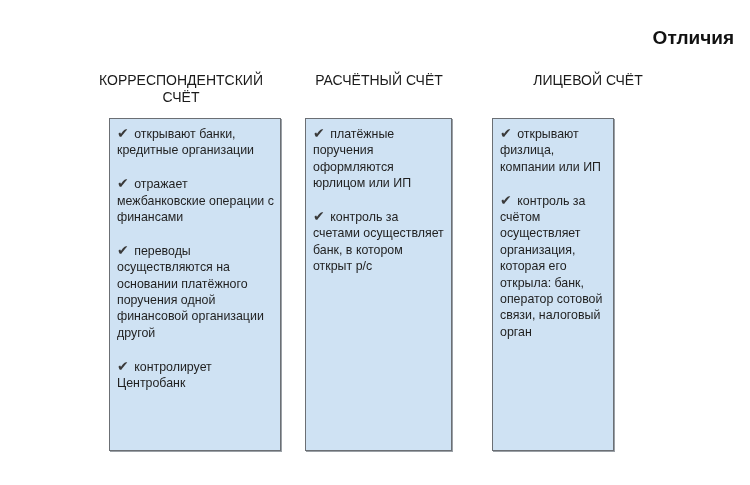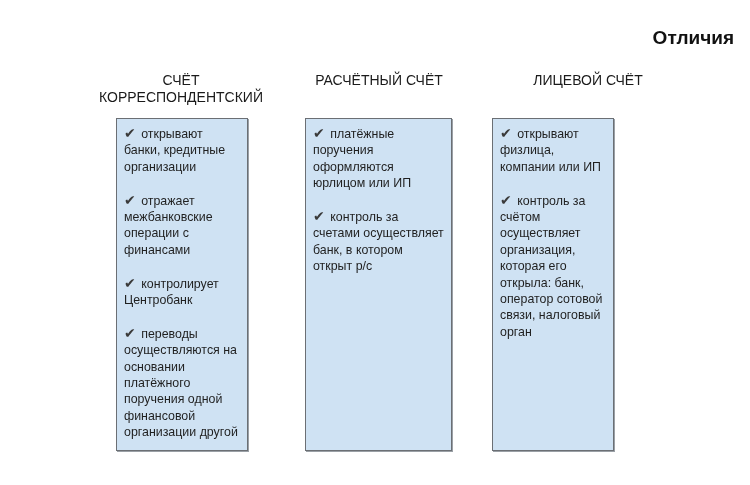--- a/index.html
+++ b/index.html
@@ -23,35 +23,35 @@
   }
   .item { margin: 0 0 16.4px 0; }
   .check { color: #3a3a3a; font-size: 14px; margin-right: 2px; }
 </style>
 </head>
 <body>
 
 <div class="title">Отличия</div>
 
 <div class="col-head" style="left:92px;width:178px;">
+  <div>КОРРЕСПОНДЕНТСКИЙ</div>
   <div>СЧЁТ</div>
-  <div>КОРРЕСПОНДЕНТСКИЙ</div>
 </div>
 <div class="col-head" style="left:298px;width:162px;">
   <div>РАСЧЁТНЫЙ СЧЁТ</div>
 </div>
 <div class="col-head" style="left:508px;width:160px;">
   <div>ЛИЦЕВОЙ СЧЁТ</div>
 </div>
 
-<div class="box" style="left:116px;width:132px;">
+<div class="box" style="left:109px;width:172px;">
   <div class="item"><span class="check">✔</span> <span>открывают банки, кредитные организации</span></div>
   <div class="item"><span class="check">✔</span> <span>отражает межбанковские операции с финансами</span></div>
+  <div class="item"><span class="check">✔</span> <span>переводы осуществляются на основании платёжного поручения одной финансовой организации другой</span></div>
   <div class="item"><span class="check">✔</span> <span>контролирует Центробанк</span></div>
-  <div class="item"><span class="check">✔</span> <span>переводы осуществляются на основании платёжного поручения одной финансовой организации другой</span></div>
 </div>
 
 <div class="box" style="left:305px;width:147px;">
   <div class="item"><span class="check">✔</span> <span>платёжные поручения оформляются юрлицом или ИП</span></div>
   <div class="item"><span class="check">✔</span> <span>контроль за счетами осуществляет банк, в котором открыт р/с</span></div>
 </div>
 
 <div class="box" style="left:492px;width:122px;">
   <div class="item"><span class="check">✔</span> <span>открывают физлица, компании или ИП</span></div>
   <div class="item"><span class="check">✔</span> <span>контроль за счётом осуществляет организация, которая его открыла: банк, оператор сотовой связи, налоговый орган</span></div>

